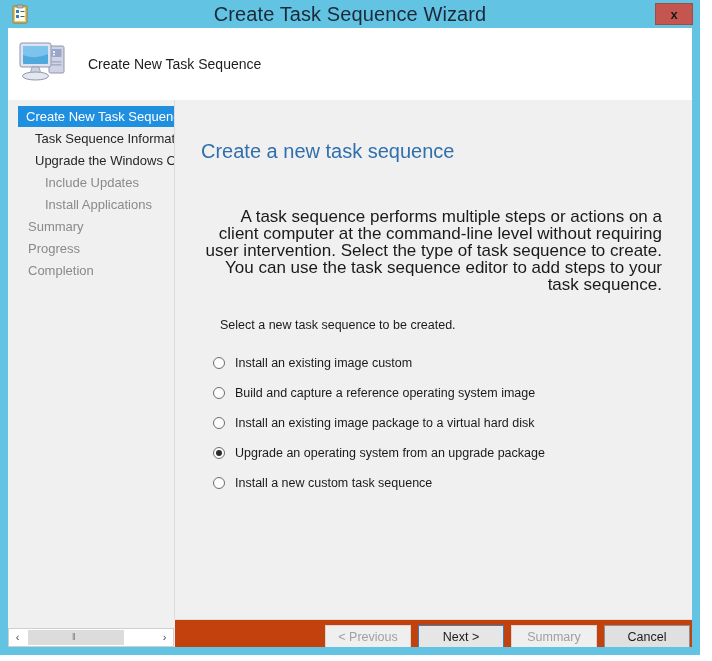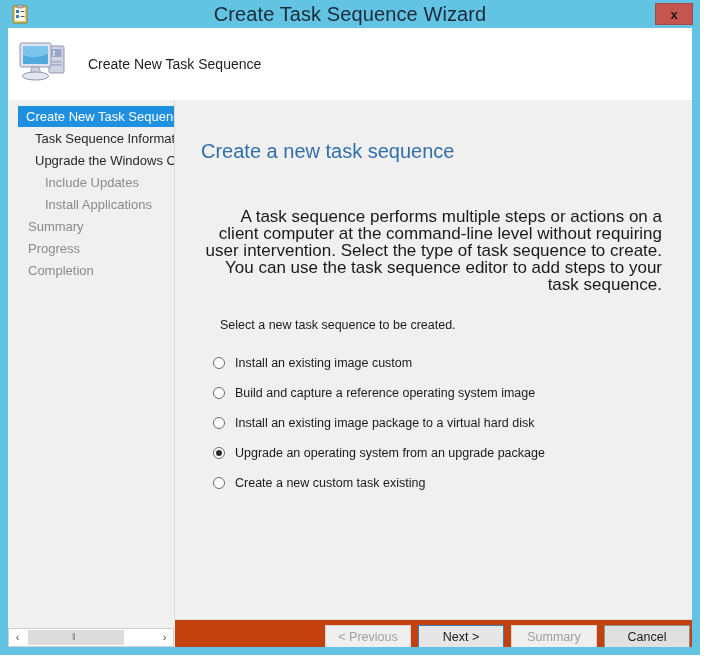--- a/index.html
+++ b/index.html
@@ -243,21 +243,21 @@
         <div class="radio-row">
           <span class="radio-mark"></span>
           <span class="radio-label">Install an existing image package to a virtual hard disk</span>
         </div>
         <div class="radio-row checked">
           <span class="radio-mark"></span>
           <span class="radio-label">Upgrade an operating system from an upgrade package</span>
         </div>
         <div class="radio-row">
           <span class="radio-mark"></span>
-          <span class="radio-label">Create a new custom task existing</span>
+          <span class="radio-label">Install a new custom task sequence</span>
         </div>
       </div>
     </div>
 
     <div class="divider-h"></div>
     <div class="footer">
       <button class="btn disabled" style="left:150px;">&lt; Previous</button>
       <button class="btn focused" style="left:243px;">Next &gt;</button>
       <button class="btn disabled" style="left:336px;">Summary</button>
       <button class="btn strong" style="left:429px;">Cancel</button>

